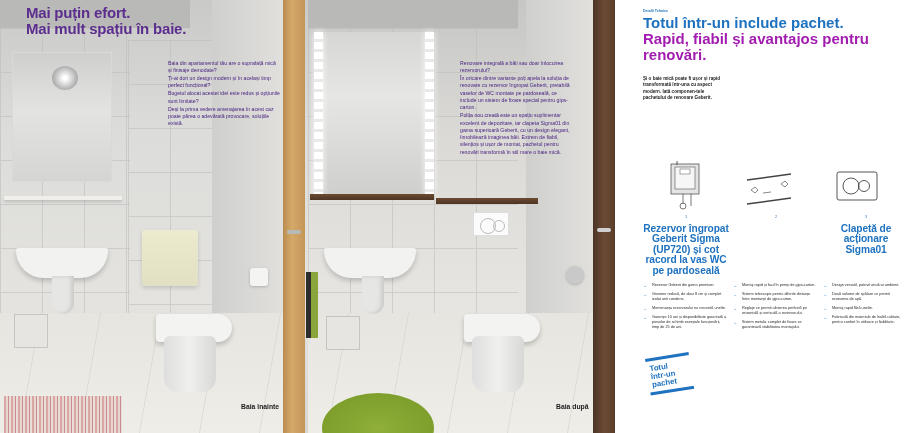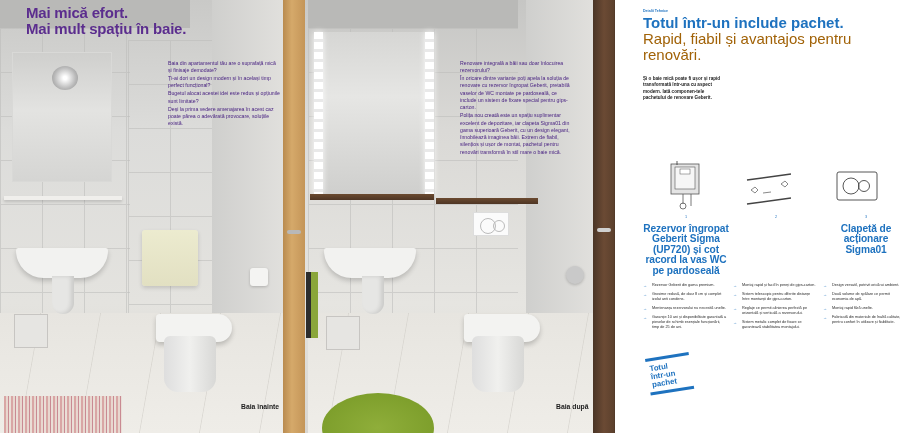--- a/index.html
+++ b/index.html
@@ -64,21 +64,21 @@
   .caption-after { left: 556px; top: 403px; }
 
   
   .gutter { position: absolute; left: 614px; top: 0; width: 2px; height: 433px; background: linear-gradient(90deg,rgba(0,0,0,.12),rgba(0,0,0,0)); }
 
   
   .right-page { position: absolute; left: 615px; top: 0; width: 305px; height: 433px; background: #fff; }
   .section-label { position: absolute; left: 28px; top: 9px; font-size: 3.6px; color: #2878c3; font-weight: bold; }
   .rp-title { position: absolute; left: 28px; top: 15px; width: 270px; color: #1e72bf; }
   .rp-title-bold { font-size: 15px; font-weight: bold; line-height: 16px; display: block; }
-  .rp-title-light { font-size: 15px; font-weight: normal; line-height: 16px; display: block; color: #a16207; }
+  .rp-title-light { font-size: 15px; font-weight: bold; line-height: 16px; display: block; color: #a21caf; }
   .rp-intro { position: absolute; left: 28px; top: 76px; width: 84px; font-size: 4.6px; line-height: 6.3px; color: #1a1a1a; font-weight: bold; }
 
   .illustration { position: absolute; top: 160px; width: 60px; height: 50px; }
   .ill-1 { left: 40px; }
   .ill-2 { left: 124px; }
   .ill-3 { left: 212px; }
 
   .col { position: absolute; top: 215px; width: 86px; text-align: center; }
   .col-1 { left: 28px; }
   .col-2 { left: 118px; }
@@ -144,21 +144,21 @@
   <div class="towel-green"></div>
   <div class="toilet-bowl" style="left:464px;top:314px;"></div>
   <div class="toilet-base" style="left:472px;top:336px;"></div>
   <div class="paper-roll" style="left:566px;top:266px;background:#c9c9c9;border-radius:50%;"></div>
   <div class="rug-after"></div>
   <div class="door door-after">
     <div class="door-handle" style="left:4px;top:228px;background:#d0d0d0;"></div>
   </div>
 
   <div class="headline">
-    <span class="headline-bold">Mai mică efort.</span>
+    <span class="headline-bold">Mai puțin efort.</span>
     <span class="headline-light">Mai mult spațiu în baie.</span>
   </div>
 
   <div class="intro-block intro-before">
     <p>Baia din apartamentul tău are o suprafață mică și finisaje demodate?</p>
     <p>Ți-ai dori un design modern și în același timp perfect funcțional?</p>
     <p>Bugetul alocat acestei idei este redus și opțiunile sunt limitate?</p>
     <p>Deși la prima vedere amenajarea în acest caz poate părea o adevărată provocare, soluțiile există.</p>
   </div>
 

